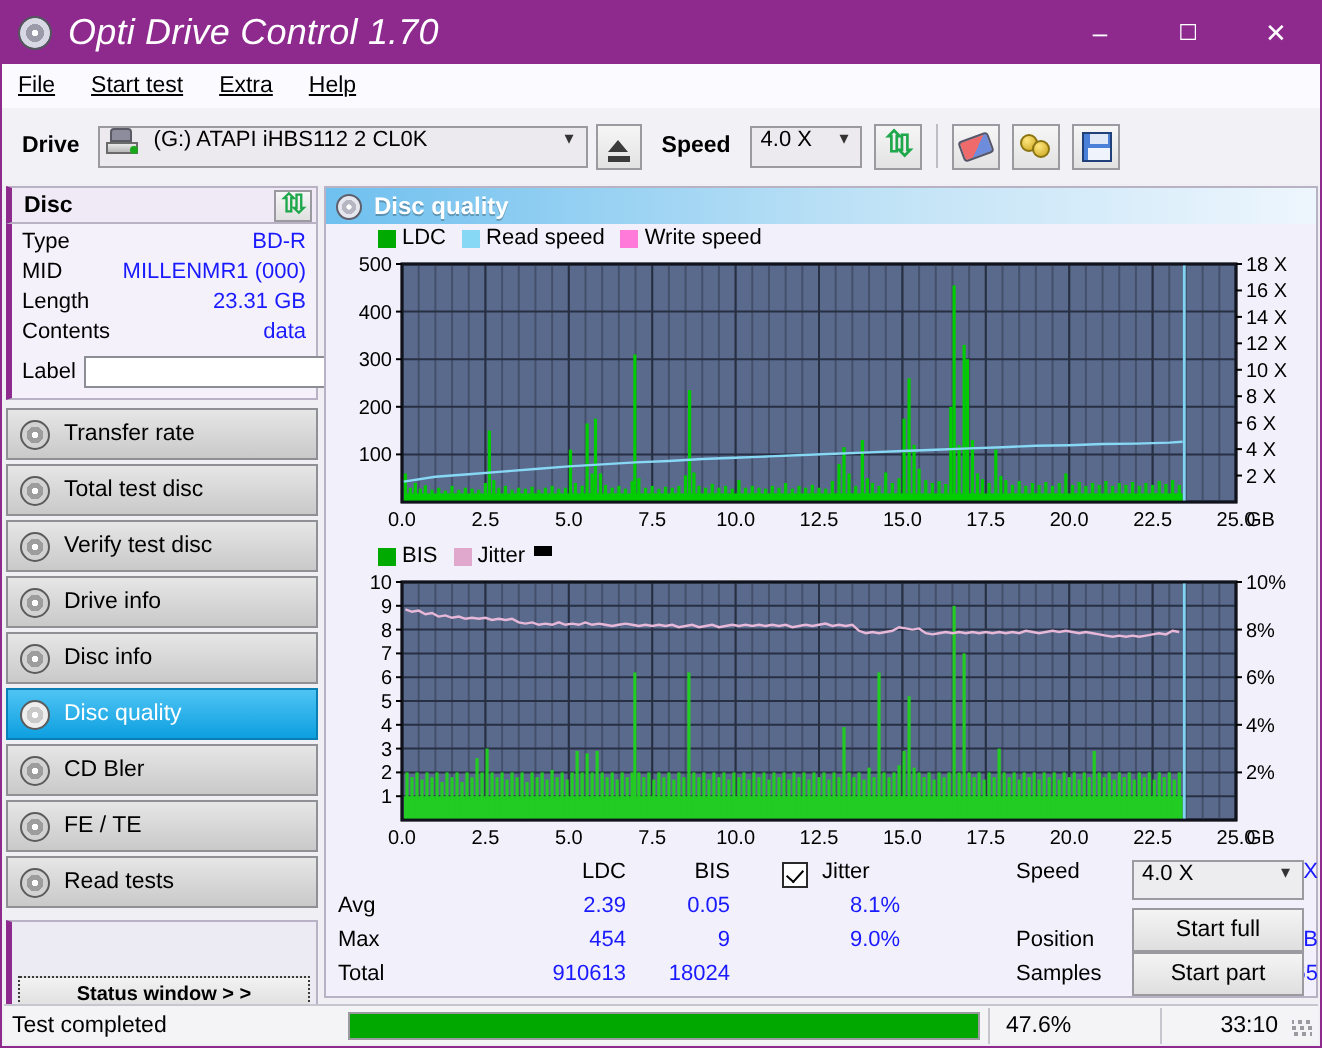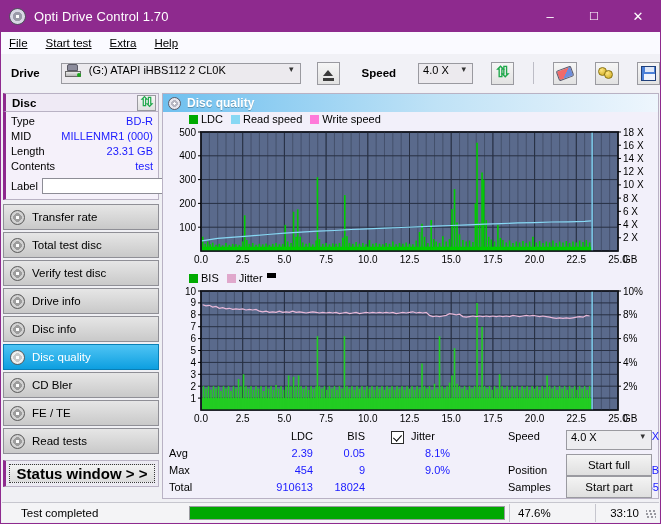--- a/index.html
+++ b/index.html
@@ -3,32 +3,32 @@
 <meta charset="utf-8">
 <style>
   html,body{margin:0;padding:0;background:#fff;}
   body{width:661px;height:524px;font-family:"Liberation Sans",sans-serif;font-size:11px;overflow:hidden;}
   #app{position:relative;width:661px;height:524px;background:#f0f0f4;border:1px solid #8e2a8e;box-sizing:border-box;}
 
   
   .titlebar{position:absolute;left:0;top:0;width:659px;height:31px;background:#8e2a8e;display:flex;align-items:center;}
   .title-icon{width:18px;height:18px;margin-left:8px;margin-right:7px;position:relative;}
   .disc-glyph{width:17px;height:17px;border-radius:50%;background:radial-gradient(circle at 50% 50%,#fff 0 14%,#9a9aa8 15% 42%,#d8d8e4 43% 70%,#8a8a9a 71% 100%);border:1px solid #55555f;box-sizing:border-box;}
-  .title-text{color:#fff;font-size:13px;letter-spacing:.1px;}
+  .title-text{color:#fff;font-size:18px;letter-spacing:.1px;font-style:italic;}
   .win-btns{margin-left:auto;display:flex;height:31px;}
   .win-btn{width:44px;height:31px;display:flex;align-items:center;justify-content:center;color:#fff;font-size:13px;}
   .win-btn.sq{font-size:11px;}
 
   
   .menubar{position:absolute;left:0;top:31px;width:659px;height:22px;background:#fafaff;display:flex;align-items:center;padding-left:8px;box-sizing:border-box;}
   .menu-item{margin-right:18px;font-size:11.5px;color:#000;}
   .menu-item u{text-decoration:underline;}
 
   
-  .toolbar{position:absolute;left:0;top:53px;width:659px;height:38px;background:#f1f1f6;display:flex;align-items:center;gap:12px;}
+  .toolbar{position:absolute;left:0;top:53px;width:659px;height:38px;background:#f1f1f6;display:flex;align-items:center;}
   .tb-label{font-weight:bold;font-size:11.5px;margin-left:10px;margin-right:9px;}
   .combo{height:21px;background:#eceaee;border:1px solid #9a9aa0;display:flex;align-items:flex-start;box-sizing:border-box;font-size:11px;}
   .combo .cv{padding-left:4px;white-space:nowrap;overflow:hidden;}
   .combo .caret{margin-left:auto;margin-right:6px;font-size:9px;color:#333;}
   #drive-combo{width:245px;}
   .drv-ico{width:16px;height:13px;margin:0 4px 0 3px;position:relative;flex:none;}
   .drv-ico .b1{position:absolute;left:0;bottom:0;width:16px;height:6px;background:linear-gradient(#e8e8e8,#b8b8b8);border:1px solid #6a6a6a;box-sizing:border-box;}
   .drv-ico .b2{position:absolute;left:2px;top:0;width:11px;height:7px;background:#8c8c9c;border:1px solid #5a5a66;border-radius:2px 2px 0 0;box-sizing:border-box;}
   .drv-ico .dot{position:absolute;right:0px;bottom:0px;width:4px;height:4px;background:#1aa61a;border-radius:50%;}
   .tbtn{height:23px;min-width:23px;background:linear-gradient(#f6f6f6,#e2e2e2);border:1px solid #9a9aa0;display:flex;align-items:center;justify-content:center;box-sizing:border-box;}
@@ -67,21 +67,21 @@
 
   .navlist{margin-top:4px;}
   .navbtn{height:26px;margin-bottom:2px;background:linear-gradient(#e6e6e6,#c9c9c9);border:1px solid #8f8f96;display:flex;align-items:center;box-sizing:border-box;}
   .navbtn.sel{background:linear-gradient(#4fc4f4,#0d9fe0);border-color:#0a7fb5;}
   .navbtn.sel .nlab{color:#fff;}
   .nico{width:15px;height:15px;margin:0 7px 0 6px;border-radius:50%;background:radial-gradient(circle at 50% 50%,#fff 0 16%,#9d9d9d 17% 45%,#d2d2d2 46% 72%,#7d7d7d 73% 100%);border:1px solid #5c5c5c;box-sizing:border-box;flex:none;}
   .navbtn.sel .nico{background:radial-gradient(circle at 50% 50%,#fff 0 16%,#c9c9c9 17% 45%,#eee 46% 72%,#9f9f9f 73% 100%);}
   .nlab{font-size:11.5px;color:#000;}
 
   .statuswrap{margin-top:6px;background:#eceaf2;border:1px solid #b9b2c4;border-left:3px solid #8e2a8e;padding:3px;box-sizing:border-box;}
-  .statusbtn{height:19px;background:linear-gradient(#f2f2f2,#dcdcdc);border:1px dotted #3a3a3a;display:flex;align-items:center;justify-content:center;font-size:15px;font-weight:bold;box-sizing:border-box;}
+  .statusbtn{height:19px;background:linear-gradient(#f2f2f2,#dcdcdc);border:1px dotted #3a3a3a;display:flex;align-items:center;justify-content:center;font-size:10px;font-weight:bold;box-sizing:border-box;margin-top:24px;}
 
   
   .right{position:absolute;left:161px;top:92px;width:497px;height:406px;background:#f2f0fa;border:1px solid #b9b2c4;box-sizing:border-box;}
   .dq-hd{height:18px;background:linear-gradient(90deg,#6fc0ef 0%,#bfe2f6 55%,#eef6fd 100%);display:flex;align-items:center;}
   .dq-hd .ic{width:13px;height:13px;margin:0 6px 0 5px;border-radius:50%;background:radial-gradient(circle at 50% 50%,#fff 0 16%,#b6b6c2 17% 45%,#e6e6ee 46% 72%,#8f8f9c 73% 100%);border:1px solid #5f5f6c;box-sizing:border-box;}
   .dq-hd .t{font-weight:bold;color:#fff;font-size:12px;text-shadow:0 1px 0 rgba(0,0,0,.25);}
 
   .legend{display:flex;align-items:center;font-size:11px;height:14px;padding-left:26px;}
   .lg{display:flex;align-items:center;margin-right:8px;}
   .lg .sw{width:9px;height:9px;margin-right:3px;}
@@ -102,21 +102,21 @@
   .chk:after{content:"";position:absolute;left:3px;top:1px;width:4px;height:7px;border:solid #000;border-width:0 1.6px 1.6px 0;transform:rotate(42deg);}
   .jit-lbl{position:absolute;left:248px;}
   .col-k2{position:absolute;left:345px;}
   .col-v2{position:absolute;left:410px;width:86px;text-align:right;color:#1a1aff;}
   .rbtns{position:absolute;right:6px;top:2px;width:86px;}
   .rbtns .combo{width:86px;height:20px;margin-bottom:4px;background:#ededf0;}
   .rbtn{width:86px;height:22px;background:linear-gradient(#f4f4f4,#dfdfdf);border:1px solid #9a9aa0;display:flex;align-items:center;justify-content:center;font-size:11.5px;box-sizing:border-box;margin-bottom:0;}
 
   
   .statusbar{position:absolute;left:1px;bottom:1px;width:657px;height:20px;background:#f4f4f6;border-top:1px solid #c6c6ce;display:flex;align-items:center;box-sizing:border-box;}
-  .sb-txt{width:168px;padding-left:19px;font-size:11.5px;}
+  .sb-txt{width:168px;padding-left:4px;font-size:11.5px;}
   .sb-prog{width:316px;height:14px;background:#fff;border:1px solid #9a9aa0;box-sizing:border-box;position:relative;}
   .sb-prog i{position:absolute;left:0;top:0;bottom:0;background:#00a800;display:block;}
   .sb-pct{width:86px;text-align:left;padding-left:8px;font-size:11.5px;border-left:1px solid #c6c6ce;margin-left:4px;height:18px;line-height:18px;box-sizing:border-box;}
   .sb-time{flex:1;text-align:right;padding-right:20px;font-size:11.5px;border-left:1px solid #c6c6ce;height:18px;line-height:18px;}
   .grip{position:absolute;right:3px;bottom:3px;width:10px;height:10px;background:
      radial-gradient(#9a9aa0 40%,transparent 41%) 0 6px/4px 4px repeat-x,
      radial-gradient(#9a9aa0 40%,transparent 41%) 3px 3px/4px 4px repeat-x,
      radial-gradient(#9a9aa0 40%,transparent 41%) 6px 0/4px 4px repeat-x;}
 </style>
 </head>
@@ -205,21 +205,21 @@
       <div class="drow">
         <span class="k">MID</span>
         <span class="v">MILLENMR1 (000)</span>
       </div>
       <div class="drow">
         <span class="k">Length</span>
         <span class="v">23.31 GB</span>
       </div>
       <div class="drow">
         <span class="k">Contents</span>
-        <span class="v">test</span>
+        <span class="v">data</span>
       </div>
       <div class="labelrow">
         <span class="k">Label</span>
         <input class="lbl-input" type="text" value="" placeholder="" style="">
         <div class="cdbtn">
             <div class="c"></div>
           </div>
       </div>
     </div>
 

